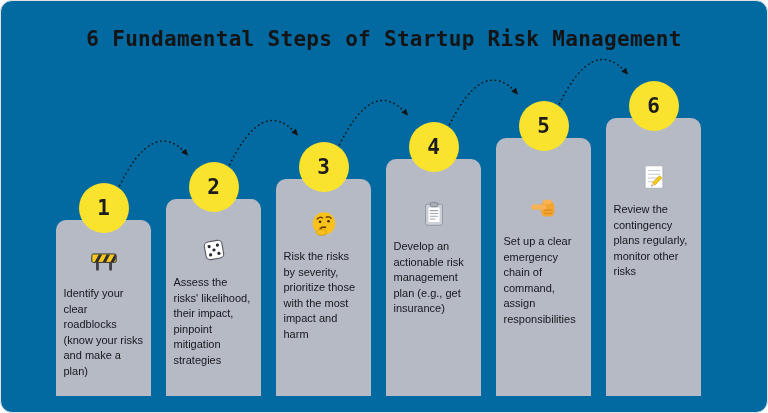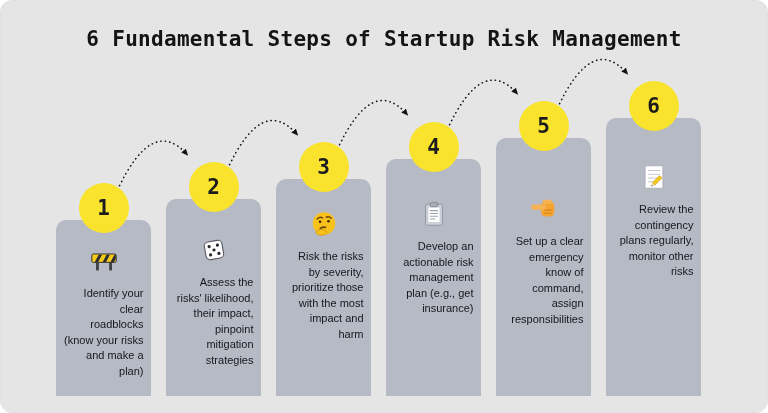--- a/index.html
+++ b/index.html
@@ -5,21 +5,21 @@
   * { margin: 0; padding: 0; box-sizing: border-box; }
   html, body { background: #ffffff; }
   body {
     width: 768px; height: 413px;
     font-family: "Liberation Sans", sans-serif;
     overflow: hidden;
   }
   .canvas {
     position: relative;
     width: 768px; height: 413px;
-    background: #e5e5e5;
+    background: #0369a1;
     border: 1px solid #e2e2e6;
     border-radius: 12px;
     overflow: hidden;
   }
   .title {
     position: absolute;
     top: 26px; left: 0; right: 0;
     text-align: center;
     font-family: "DejaVu Sans Mono", monospace;
     font-weight: bold;
@@ -65,21 +65,21 @@
   .circle span {
     font-family: "DejaVu Sans Mono", monospace;
     font-weight: bold;
     font-size: 21px;
     color: #1c1c1f;
   }
   .step-icon { width: 30px; height: 30px; flex: 0 0 auto; }
   .step-text {
     margin-top: 10px;
     width: 80px;
-    text-align: right;
+    text-align: left;
     font-size: 11px;
     line-height: 1.42;
     color: #17171c;
   }
 </style>
 </head>
 <body>
 
 <div class="canvas">
 
@@ -165,21 +165,21 @@
   <div class="bar bar5">
     <div class="circle">
       <span>5</span>
     </div>
     <svg class="step-icon" viewBox="0 0 32 32">
       <rect x="13" y="8" width="14" height="16" rx="5" fill="#f3a431"></rect>
       <rect x="14.5" y="6.2" width="10" height="4.4" rx="2.2" fill="#f6b254"></rect>
       <rect x="2.5" y="11.2" width="16" height="5.6" rx="2.8" fill="#f6b254"></rect>
       <path d="M16.5 17.2 h8 M16.5 20.6 h8" stroke="#d9871c" stroke-width="1.1" stroke-linecap="round" fill="none"></path>
     </svg>
-    <div class="step-text">Set up a clear emergency know of command, assign responsibilities</div>
+    <div class="step-text">Set up a clear emergency chain of command, assign responsibilities</div>
   </div>
 
   <div class="bar bar6">
     <div class="circle">
       <span>6</span>
     </div>
     <svg class="step-icon" viewBox="0 0 32 32">
       <rect x="6.5" y="4" width="19" height="24" rx="1.6" fill="#ffffff" stroke="#aab0ba" stroke-width="1"></rect>
       <line x1="9.5" y1="9" x2="22.5" y2="9" stroke="#c5cad2" stroke-width="1.2"></line>
       <line x1="9.5" y1="13" x2="22.5" y2="13" stroke="#c5cad2" stroke-width="1.2"></line>

